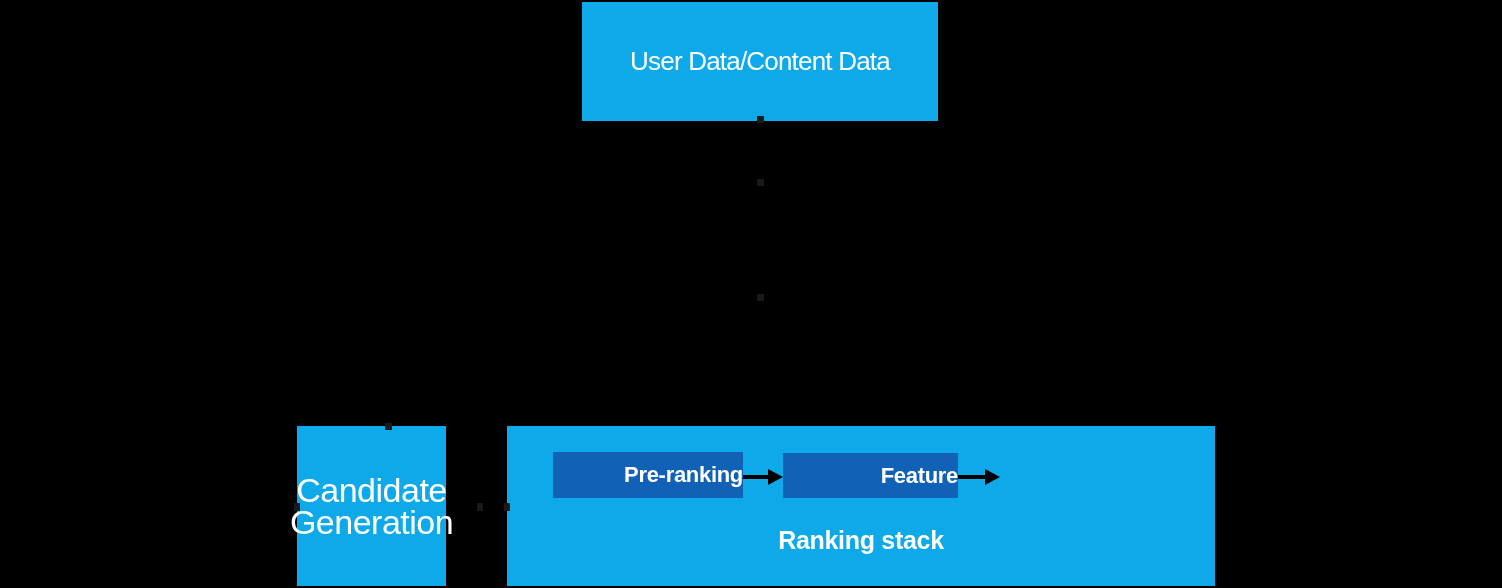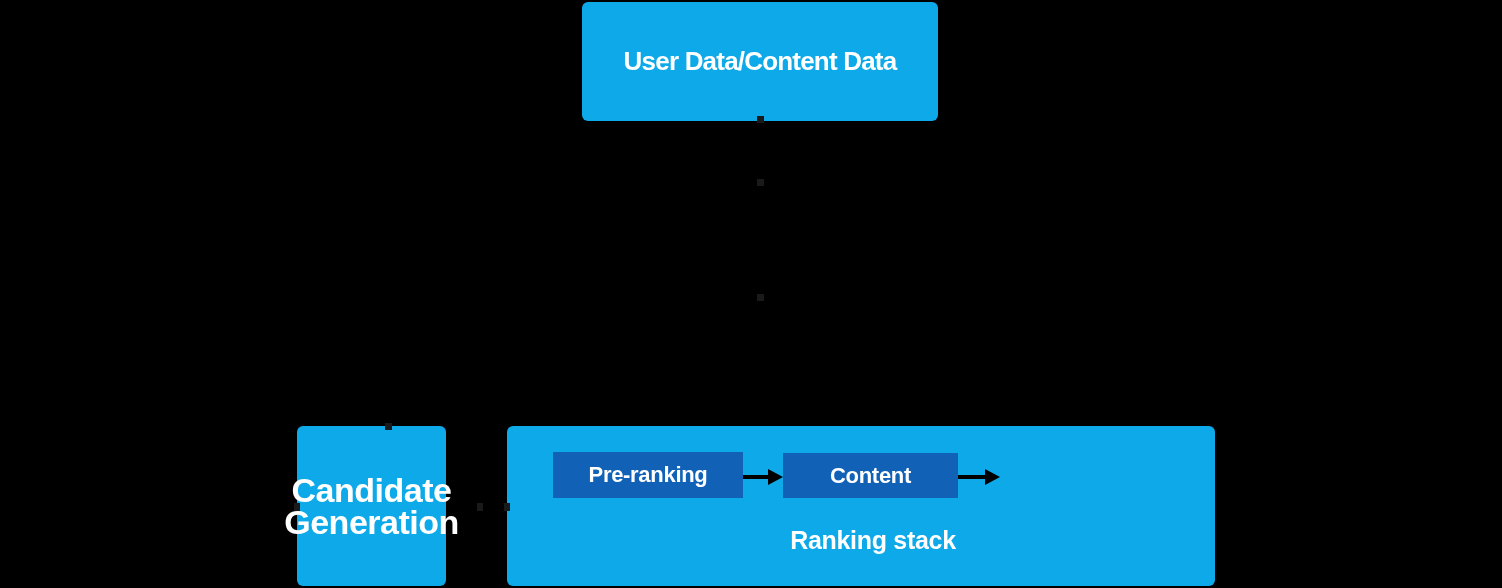--- a/index.html
+++ b/index.html
@@ -15,23 +15,22 @@
     overflow: hidden;
     font-family: "Liberation Sans", "DejaVu Sans", sans-serif;
   }
   .node {
     position: absolute;
     display: flex;
     align-items: center;
     justify-content: center;
     text-align: center;
     color: var(--text-white, #ffffff);
-    font-weight: bold;
+    font-weight: normal;
     box-sizing: border-box;
-    border-radius: 6px;
   }
   .node-light { background: var(--box-light-blue, #0da9e8); }
   .node-dark  { background: var(--box-dark-blue, #1162b7); }
 
   #node-user-data {
     left: 582px; top: 2px; width: 356px; height: 119px;
     font-size: 26px; letter-spacing: -0.8px;
   }
   #node-feature-vector {
     left: 582px; top: 182px; width: 356px; height: 118px;
@@ -42,39 +41,38 @@
     font-size: 34px; letter-spacing: -0.5px; line-height: 32px;
     padding: 0 12px;
   }
   #node-ranking-stack {
     left: 507px; top: 426px; width: 708px; height: 160px;
   }
   .stage-box {
     position: absolute;
     display: flex;
     align-items: center;
-    justify-content: center;
+    justify-content: flex-end;
     color: var(--text-white, #ffffff);
     font-weight: bold;
     font-size: 22px;
     letter-spacing: -0.3px;
   }
   #stage-pre-ranking { left: 553px; top: 452px; width: 190px; height: 46px; }
   #stage-ranking     { left: 783px; top: 453px; width: 175px; height: 45px; }
   #stage-re-ranking  { left: 1000px; top: 452px; width: 188px; height: 46px; }
 
   #ranking-stack-label {
     position: absolute;
     left: 507px; top: 526px; width: 708px;
     text-align: center;
     color: var(--text-white, #ffffff);
     font-weight: bold;
     font-size: 25px;
     letter-spacing: -0.3px;
-    padding-left: 12px;
   }
 
   .flow-arrow {
     position: absolute;
     top: 469px;
     height: 16px;
     display: flex;
     align-items: center;
   }
   #arrow-pre-to-ranking { left: 743px; width: 40px; }
@@ -123,21 +121,21 @@
   <div class="stage-box node-dark" id="stage-pre-ranking">
     <span>Pre-ranking</span>
   </div>
 
   <div class="flow-arrow" id="arrow-pre-to-ranking">
     <span class="shaft"></span>
     <span class="head"></span>
   </div>
 
   <div class="stage-box node-dark" id="stage-ranking">
-    <span>Content</span>
+    <span>Feature</span>
   </div>
 
   <div class="flow-arrow" id="arrow-ranking-to-reranking">
     <span class="shaft"></span>
     <span class="head"></span>
   </div>
 
 
   <div id="ranking-stack-label">Ranking stack</div>
 

